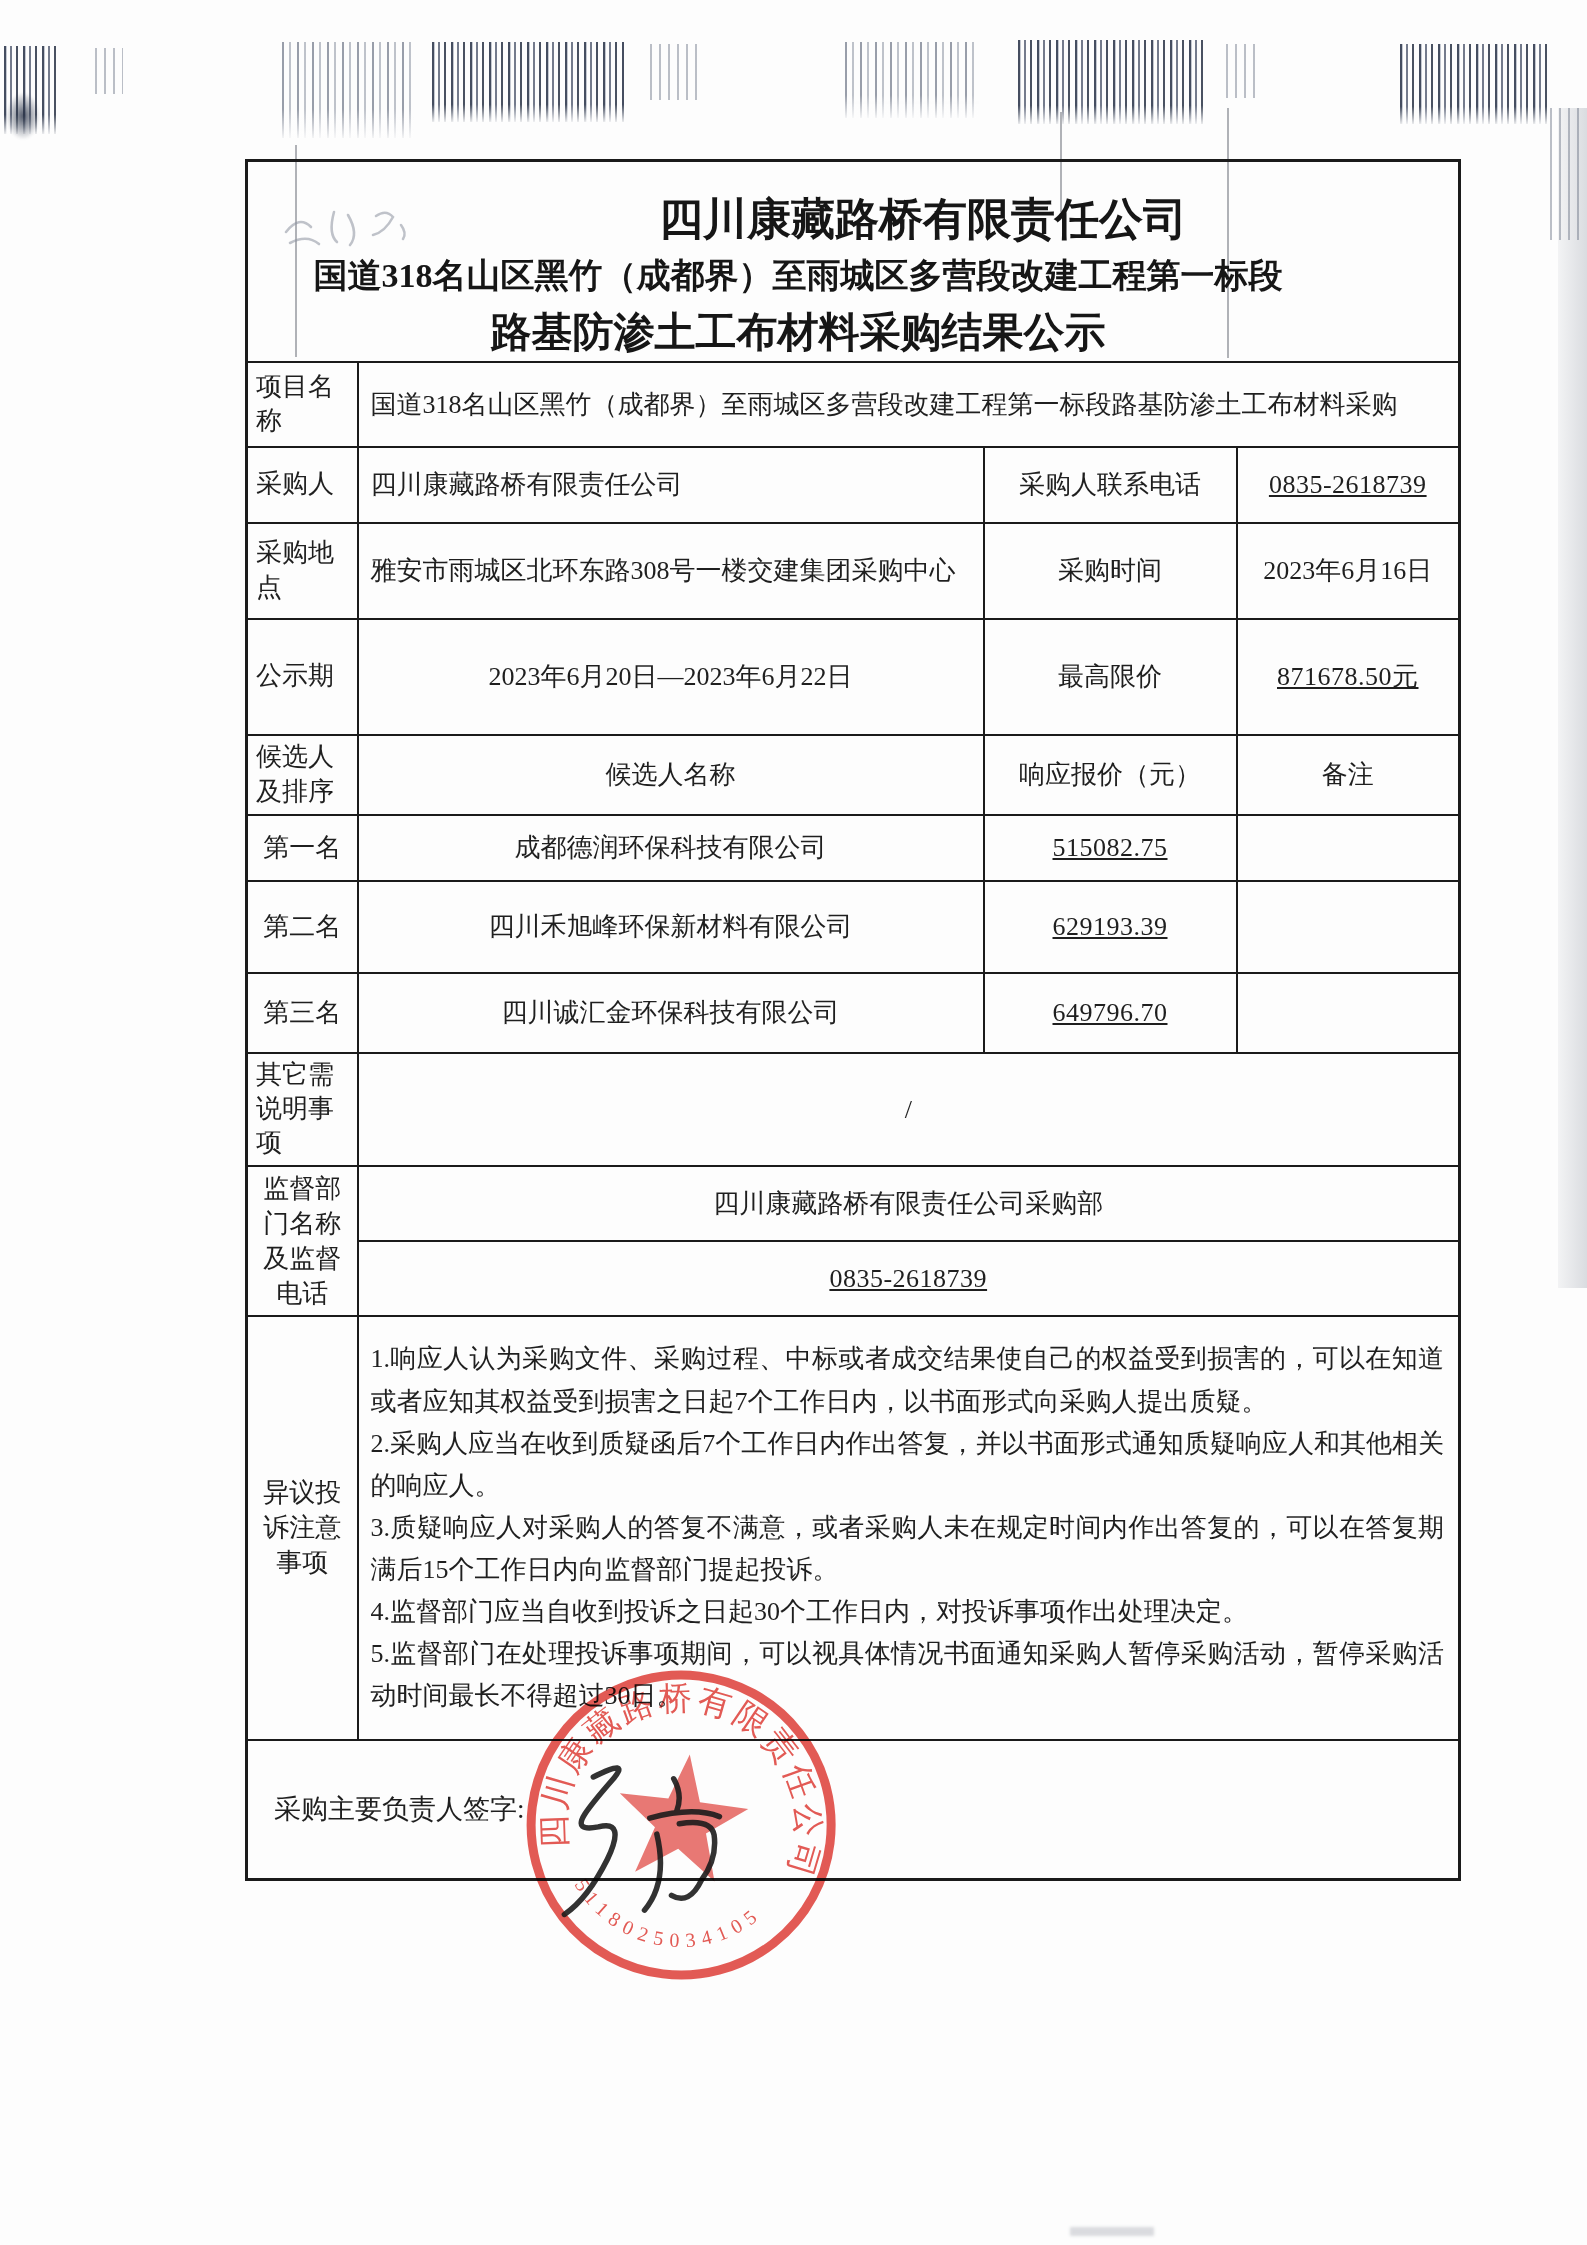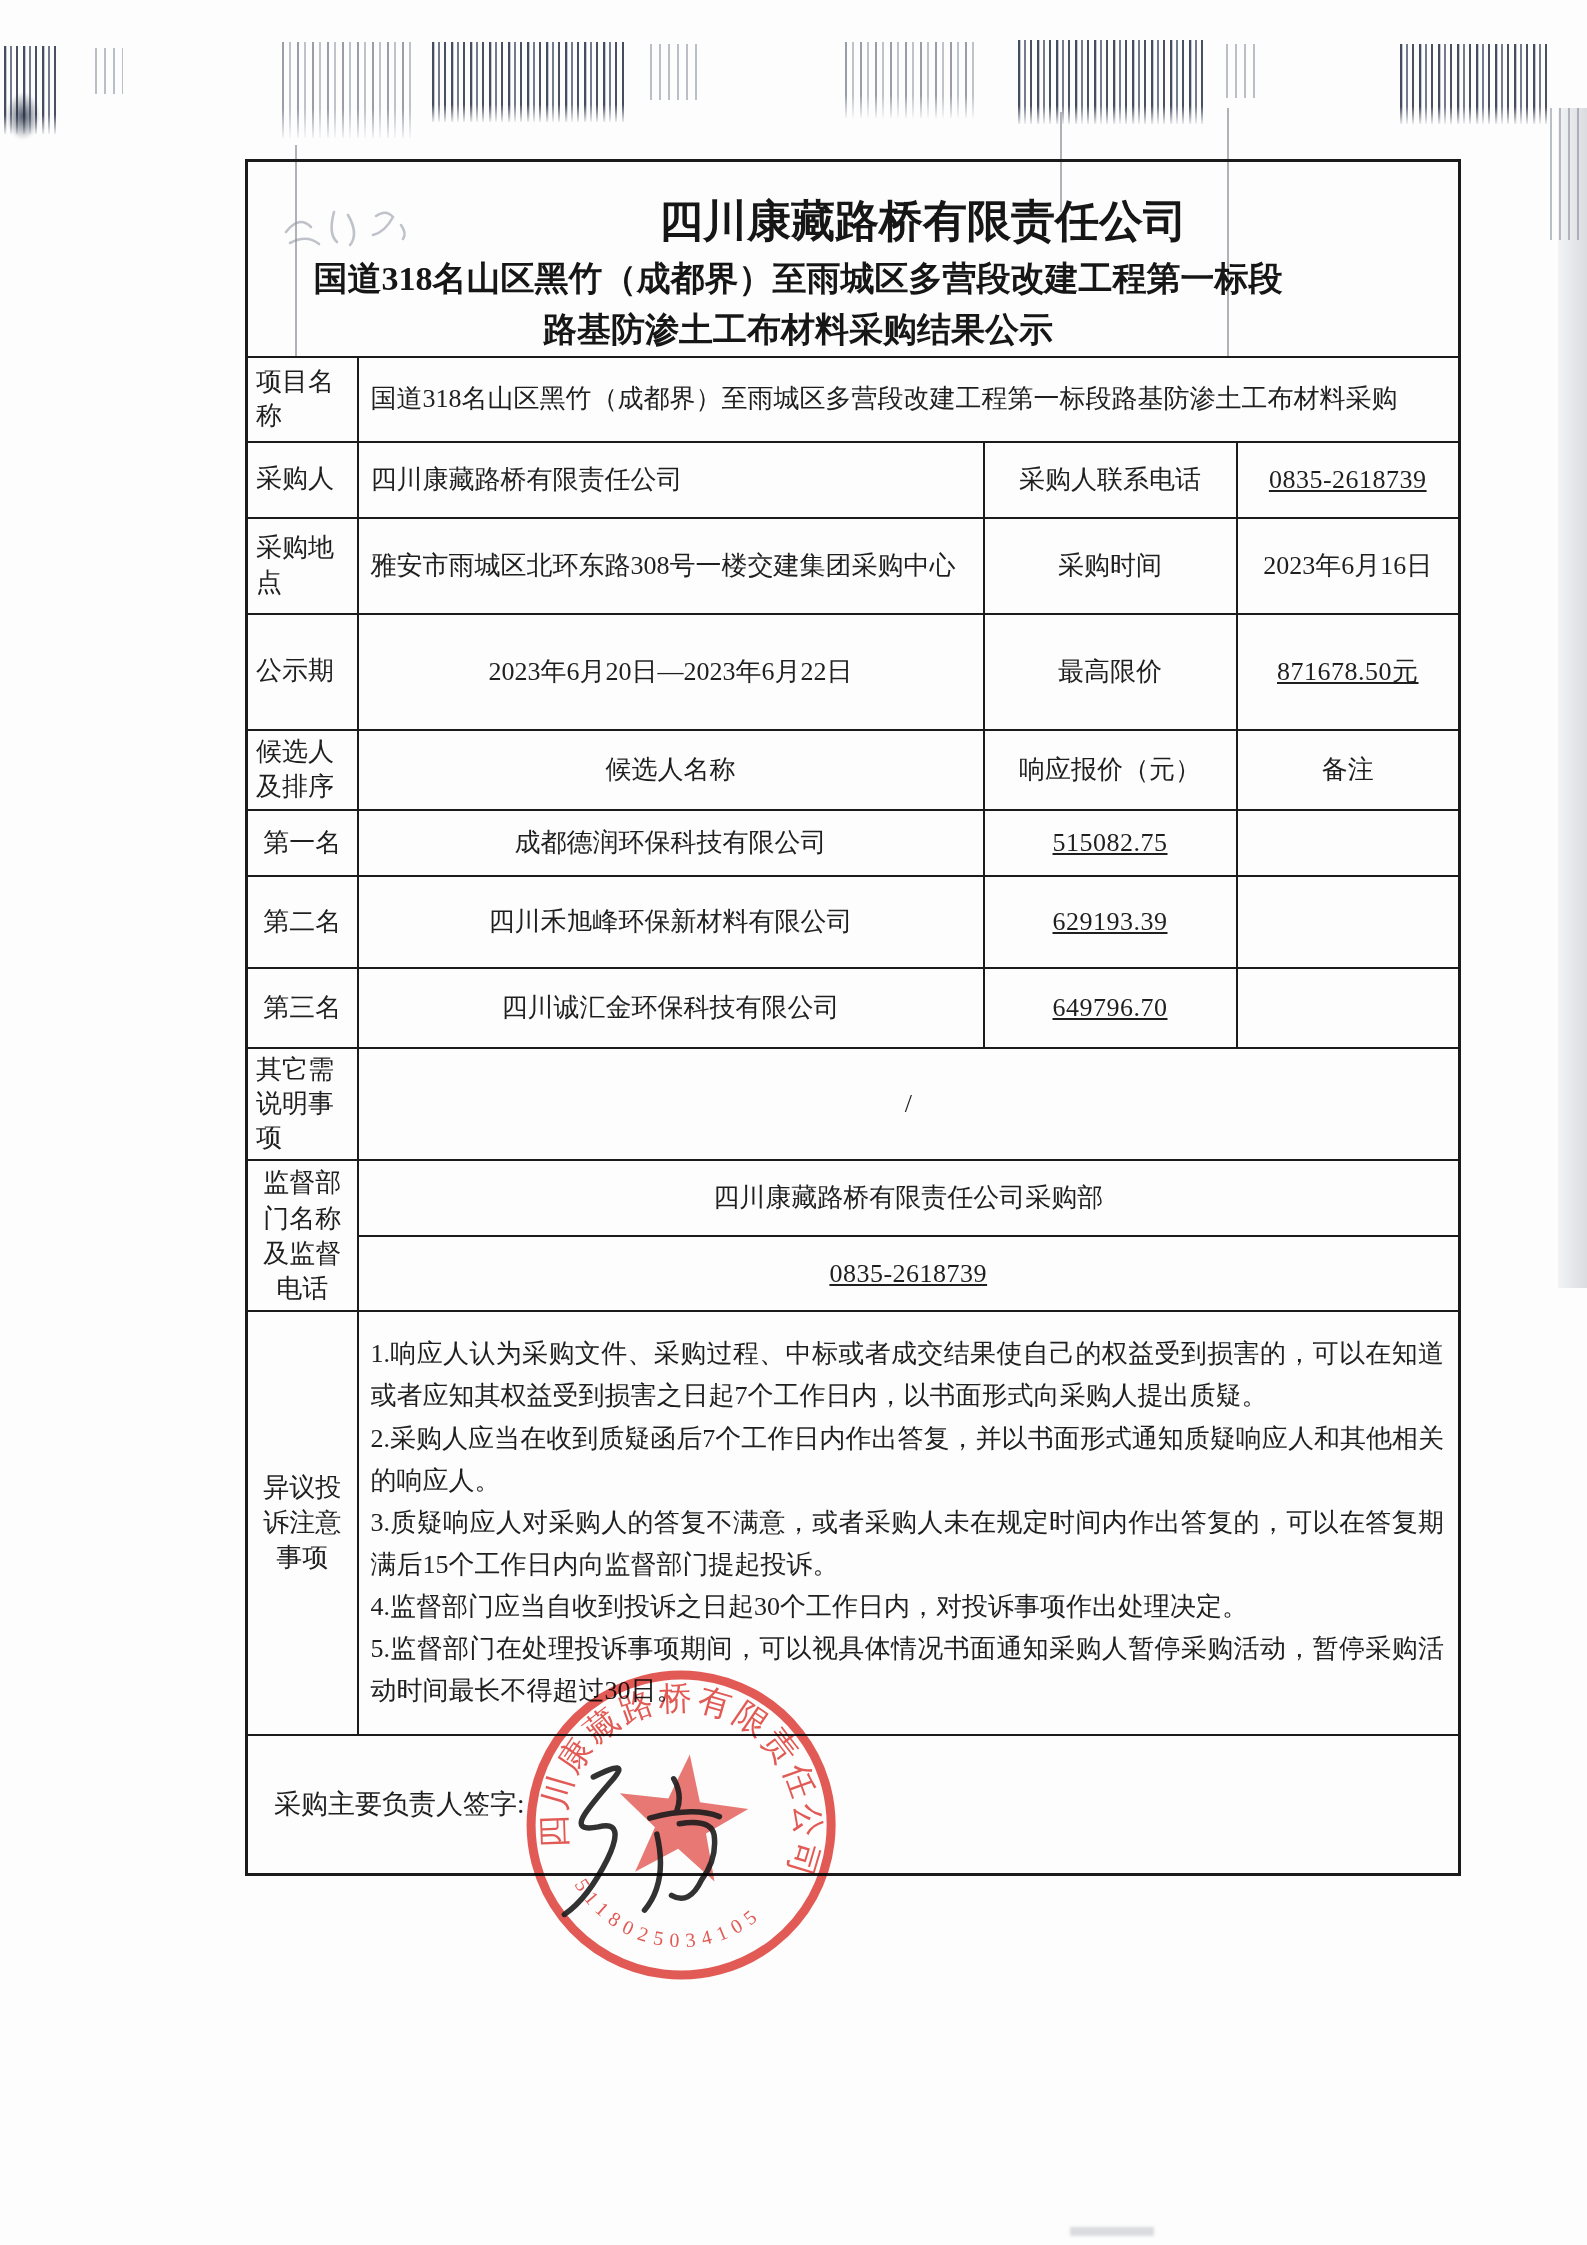--- a/index.html
+++ b/index.html
@@ -38,21 +38,21 @@
   td.lbl-c { text-align:center; padding:4px 4px; }
   td.val-l { text-align:left; padding:4px 12px; }
   td.val-c { text-align:center; padding:4px 6px; }
   td.num { font-size:26px; letter-spacing:.5px;text-decoration:underline; }
 
   
   td.title-cell { border-bottom-width:2px; text-align:center; vertical-align:middle; padding-top:28px; }
   .t-line { font-weight:bold; white-space:nowrap; color:#161616; }
   .t1 { font-size:44px; position:relative; left:70px; margin-bottom:4px; }
   .t2 { font-size:34px; position:relative; left:-55px; margin-bottom:6px; }
-  .t3 { font-size:34px; position:relative; left:-55px; }
+  .t3 { font-size:41px; position:relative; left:-55px; }
 
   
   td.objection-cell { padding:10px 14px 10px 12px; vertical-align:middle; }
   .obj-item { font-size:26px; line-height:1.62; text-align:justify; }
 
   
   td.sign-cell { padding-left:26px; font-size:27px; }
 
   
   .seal { position:absolute; left:516px; top:1658px; width:330px; height:336px;

